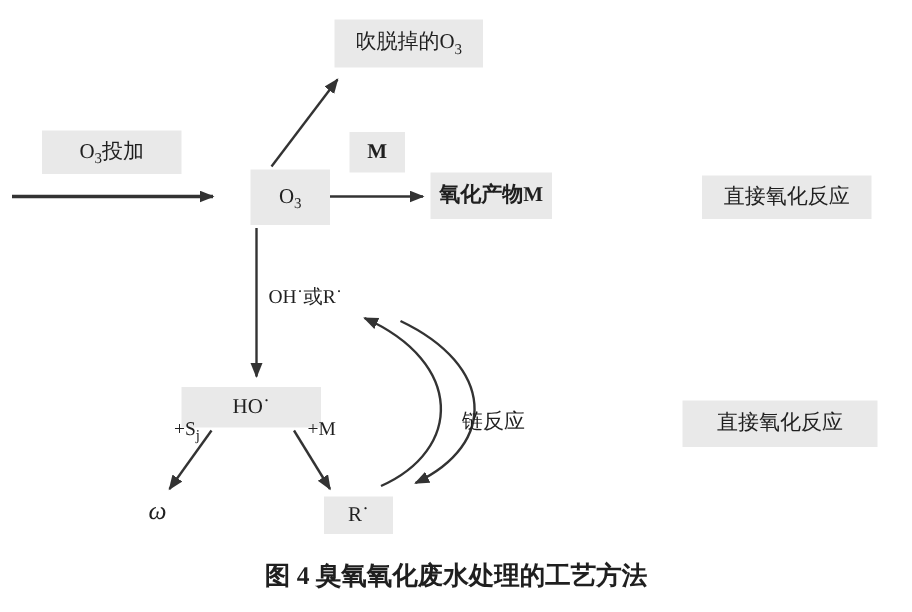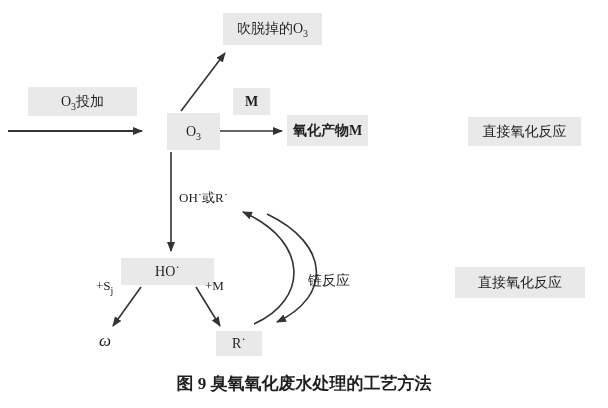--- a/index.html
+++ b/index.html
@@ -59,21 +59,21 @@
     <line x1="141" y1="287" x2="113" y2="326" marker-end="url(#ah)"></line>
     <line x1="196" y1="287" x2="220" y2="326" marker-end="url(#ah)"></line>
     <path class="arc" d="M 254,324 C 308,300 310,242 243,212" marker-end="url(#ah)"></path>
     <path class="arc" d="M 267,214 C 330,244 332,296 277,322" marker-end="url(#ah)"></path>
   </svg>
 
   <div class="box" style="left:223px; top:13px; width:99px; height:32px;">
     <span><span>吹脱掉的O</span><sub>3</sub><span></span></span>
   </div>
 
-  <div class="box" style="left:28px; top:87px; width:109px; height:29px;">
+  <div class="box" style="left:28px; top:87px; width:93px; height:29px;">
     <span><span>O</span><sub>3</sub><span>投加</span></span>
   </div>
 
   <div class="box" style="left:147px; top:113px; width:53px; height:37px;margin-left:20px;">
     <span><span>O</span><sub>3</sub><span></span></span>
   </div>
 
   <div class="box semibold" style="left:233px; top:88px; width:37px; height:27px;">
     <span>M</span>
   </div>
@@ -87,21 +87,21 @@
   </div>
 
   <div class="lbl" style="left:179px; top:189px;">
     <span>OH˙或R˙</span>
   </div>
 
   <div class="box" style="left:121px; top:258px; width:93px; height:27px;text-align:right;">
     <span>HO˙</span>
   </div>
 
-  <div class="lbl" style="left:96px; top:278px;">
+  <div class="lbl" style="left:116px; top:278px;">
     <span><span>+S</span><sub>j</sub><span></span></span>
   </div>
 
   <div class="lbl" style="left:205px; top:278px;">
     <span>+M</span>
   </div>
 
   <div class="lbl omega" style="left:99px; top:331px;">
     <span>ω</span>
   </div>
@@ -111,15 +111,15 @@
   </div>
 
   <div class="lbl chain" style="left:308px; top:272px;">
     <span>链反应</span>
   </div>
 
   <div class="box" style="left:455px; top:267px; width:130px; height:31px;">
     <span>直接氧化反应</span>
   </div>
 
-  <div class="caption">图 9  臭氧氧化废水处理的工艺方法</div>
+  <div class="caption">图 4  臭氧氧化废水处理的工艺方法</div>
 
 </div>
 
 </body></html>

